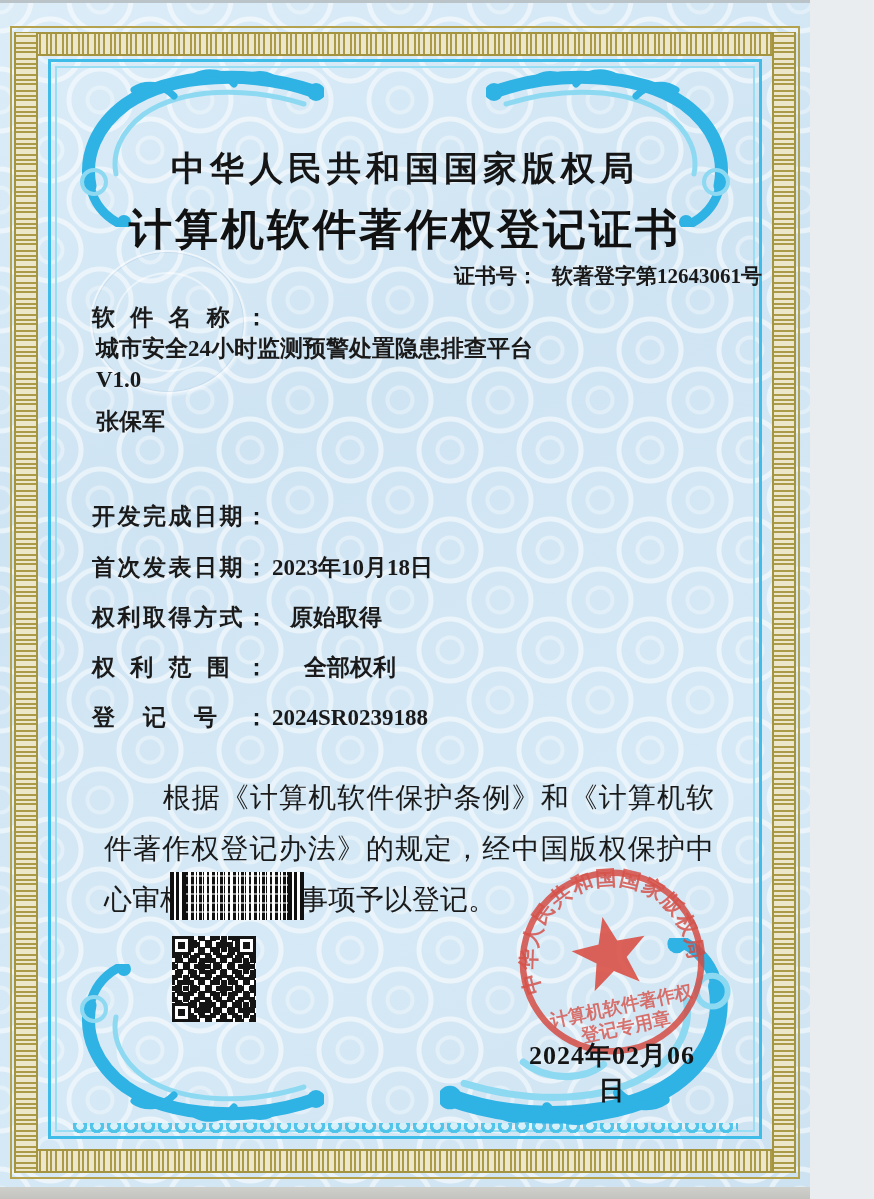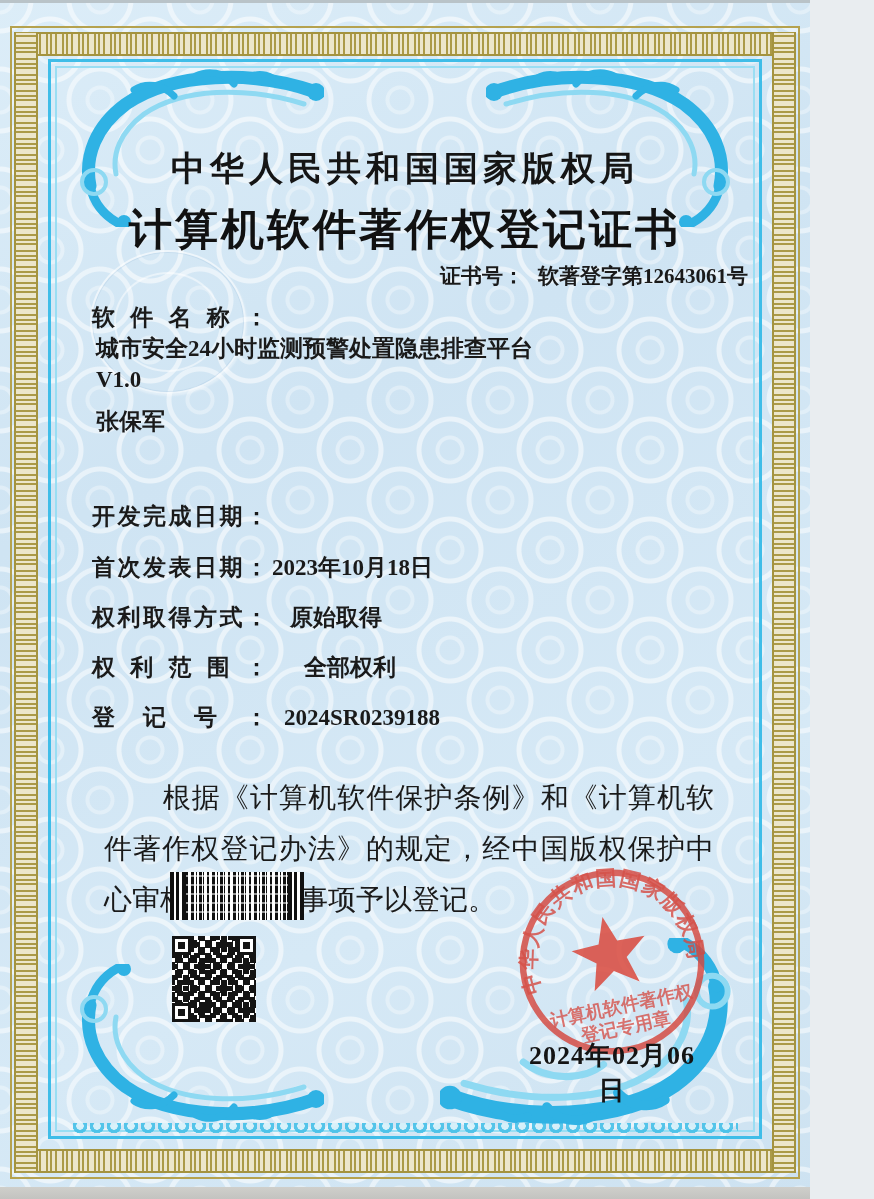--- a/index.html
+++ b/index.html
@@ -45,27 +45,27 @@
   .fl-br{right:50px;bottom:66px;transform:scale(-1,-1);}
   
   .emboss{position:absolute;left:90px;top:250px;width:152px;height:140px;border-radius:50%;
     border:2px solid rgba(255,255,255,.8);box-shadow:inset 0 0 0 1px rgba(170,200,225,.45), 1px 2px 2px rgba(255,255,255,.5);opacity:.75;}
   .emboss-inner{position:absolute;left:22px;top:20px;right:22px;bottom:20px;border-radius:50%;border:2px solid rgba(255,255,255,.65);}
   
   .issuer{position:absolute;left:0;right:0;top:146px;text-align:center;font-size:34px;font-weight:700;
     letter-spacing:5px;color:#151515;}
   .title{position:absolute;left:0;right:0;top:201px;text-align:center;font-size:43px;font-weight:700;
     letter-spacing:3px;color:#111;}
-  .cert-no{position:absolute;right:62px;top:262px;font-size:21px;font-weight:700;color:#1a1a1a;}
+  .cert-no{position:absolute;right:48px;top:262px;font-size:21px;font-weight:700;color:#1a1a1a;}
   .cert-no .lbl{margin-right:14px;}
   
   .row{position:absolute;left:92px;display:flex;align-items:flex-start;color:#1a1a1a;font-weight:700;font-size:23px;line-height:31px;}
   .row-label{width:176px;text-align:justify;text-align-last:justify;flex:none;}
   .row-value{margin-left:4px;white-space:pre-line;max-width:520px;}
-  .r0{top:302px;flex-direction:column;} .r1{top:406px;} .r2{top:501px;} .r3{top:552px;} .r4{top:602px;gap:18px;} .r5{top:652px;gap:32px;} .r6{top:702px;gap:12px;}
+  .r0{top:302px;flex-direction:column;} .r1{top:406px;} .r2{top:501px;} .r3{top:552px;} .r4{top:602px;gap:18px;} .r5{top:652px;gap:32px;} .r6{top:702px;}
   
   .statement{position:absolute;left:88px;right:80px;top:756px;font-size:28px;font-weight:400;color:#1a1a1a;
     line-height:51px;text-indent:2.1em;text-align:justify;margin:16px;}
   
   .barcode{position:absolute;left:170px;top:872px;width:134px;height:48px;background-color:#fff;
     background-image:
       repeating-linear-gradient(0deg, rgba(0,0,0,0) 0 7px, rgba(255,255,255,.55) 7px 9px),
       repeating-linear-gradient(90deg,#101010 0 3px,#fff 3px 5px,#101010 5px 6px,#fff 6px 8px,#101010 8px 11px,#fff 11px 12px,#101010 12px 13px,#fff 13px 16px,#101010 16px 18px,#fff 18px 21px);}
   .barcode::before,.barcode::after{content:"";position:absolute;top:0;bottom:0;width:16px;
     background:repeating-linear-gradient(90deg,#101010 0 4px,#fff 4px 6px,#101010 6px 9px,#fff 9px 12px,#101010 12px 16px);}

